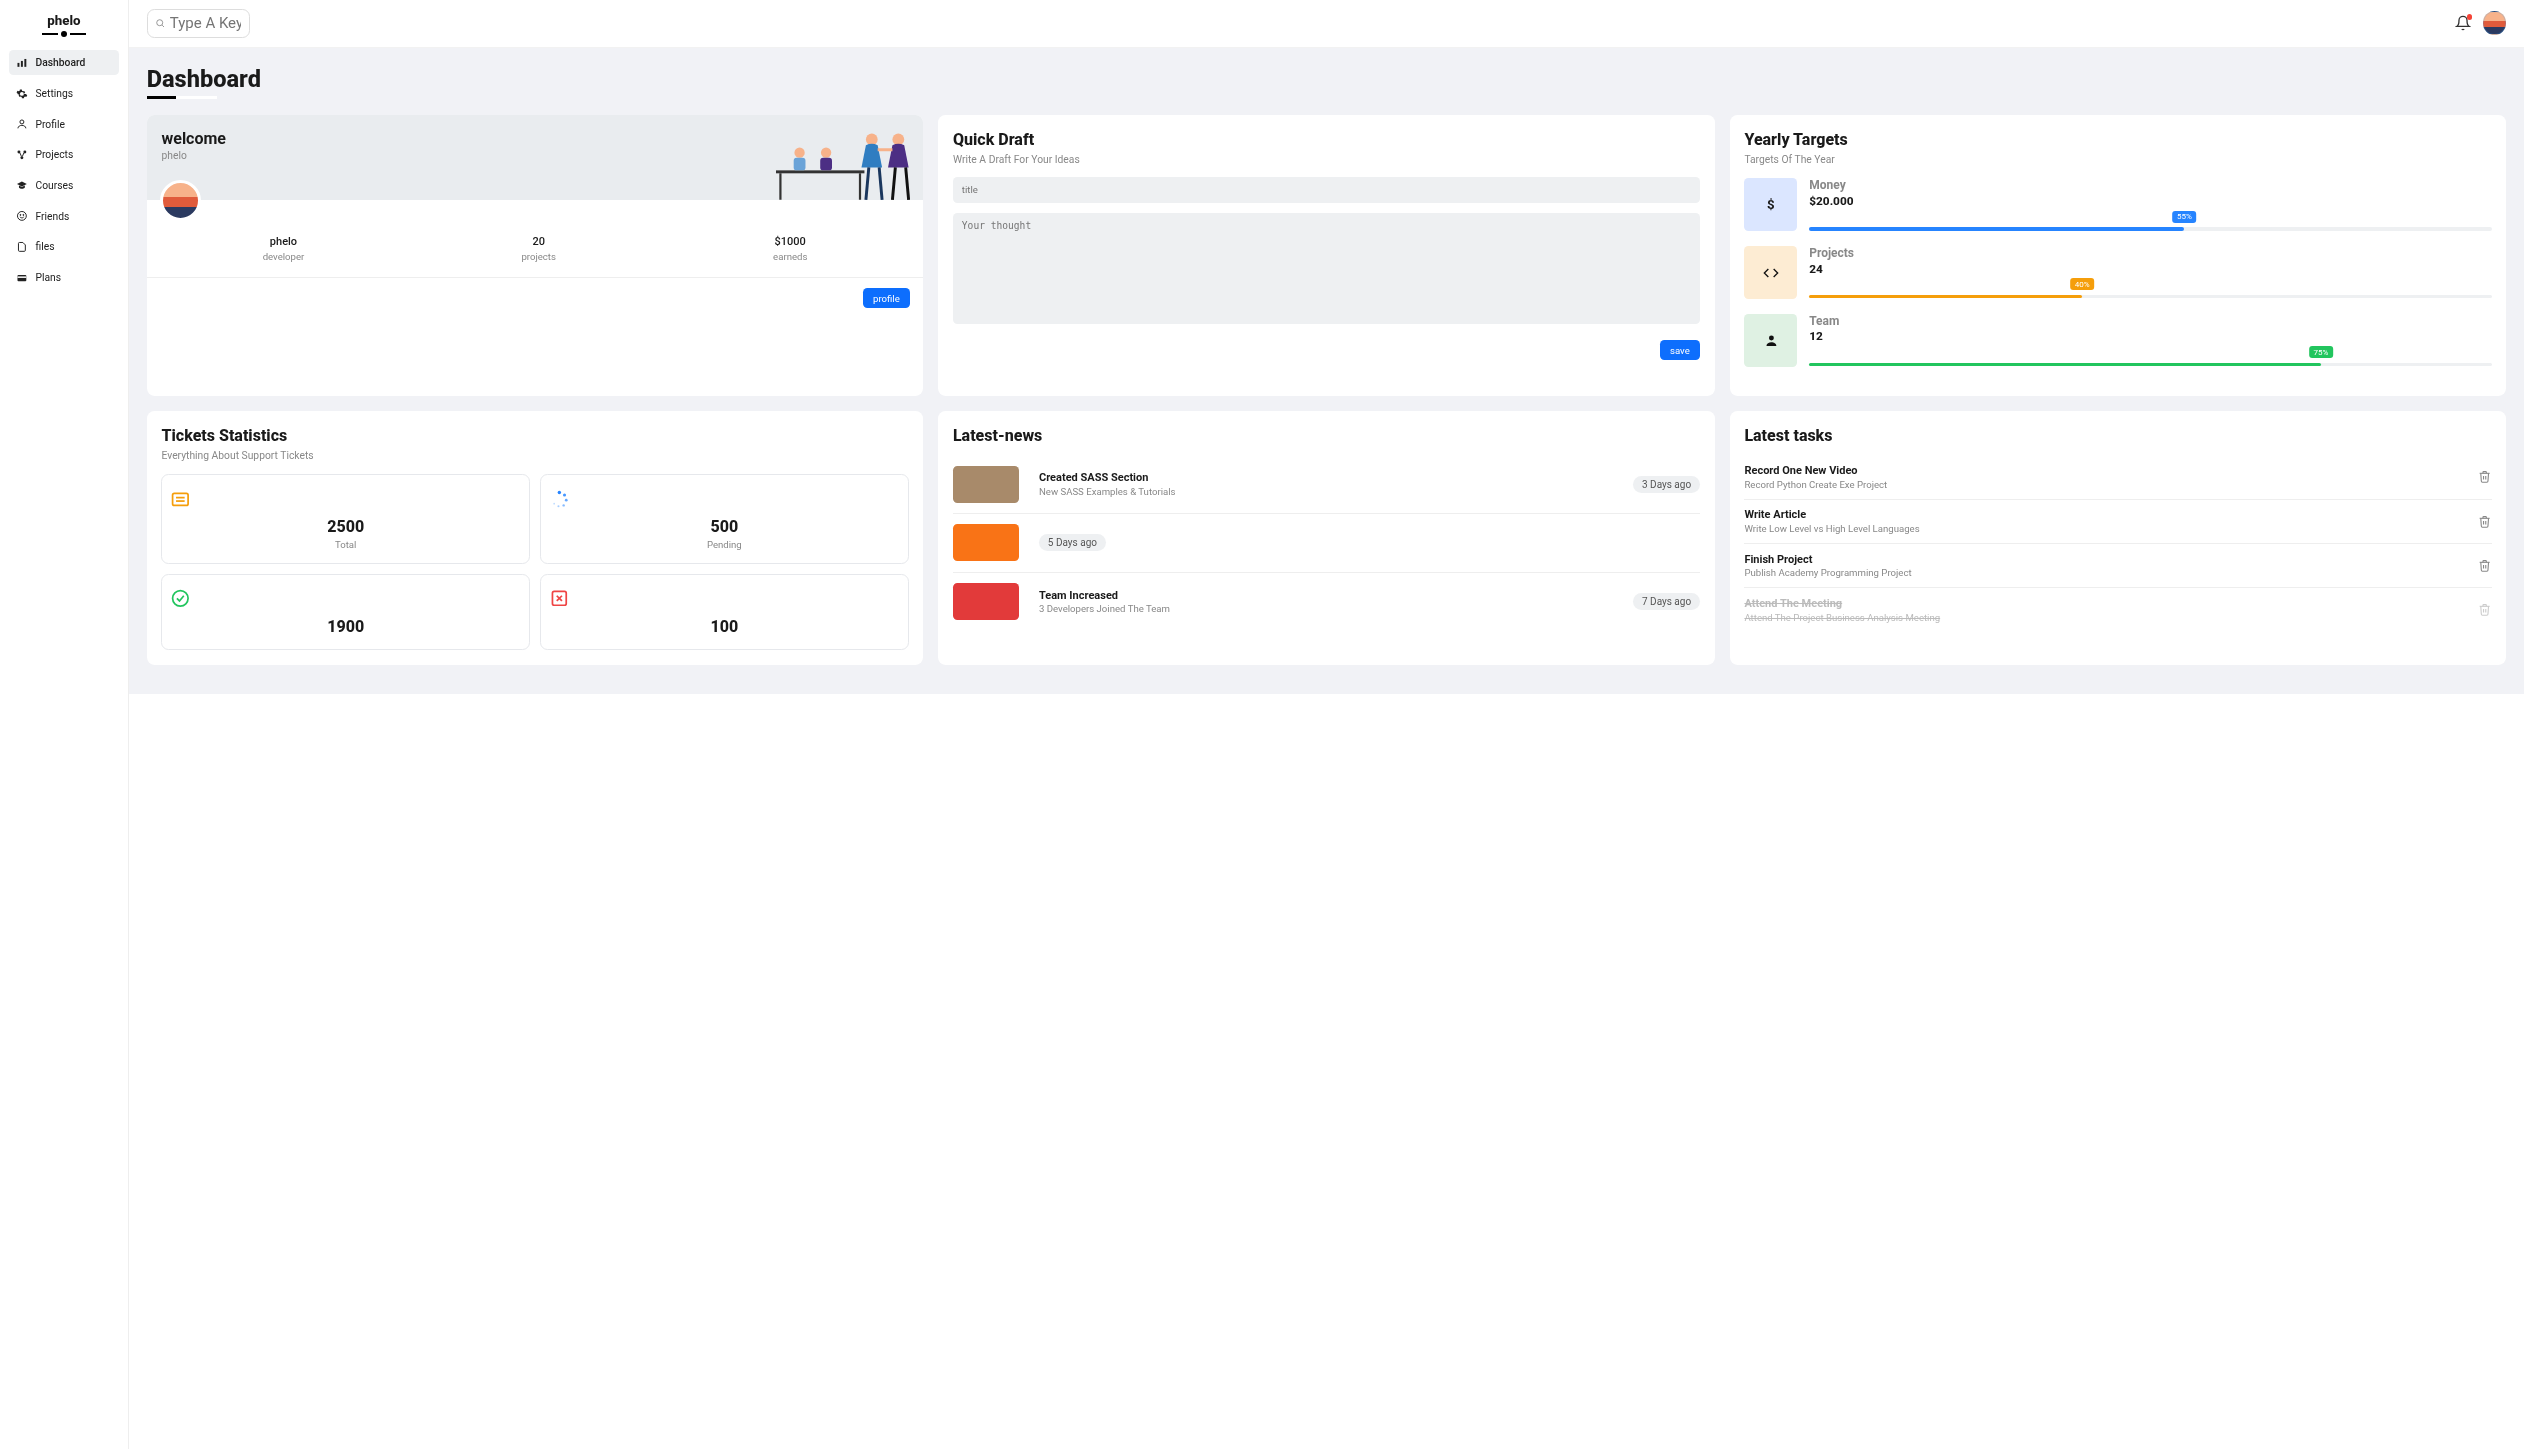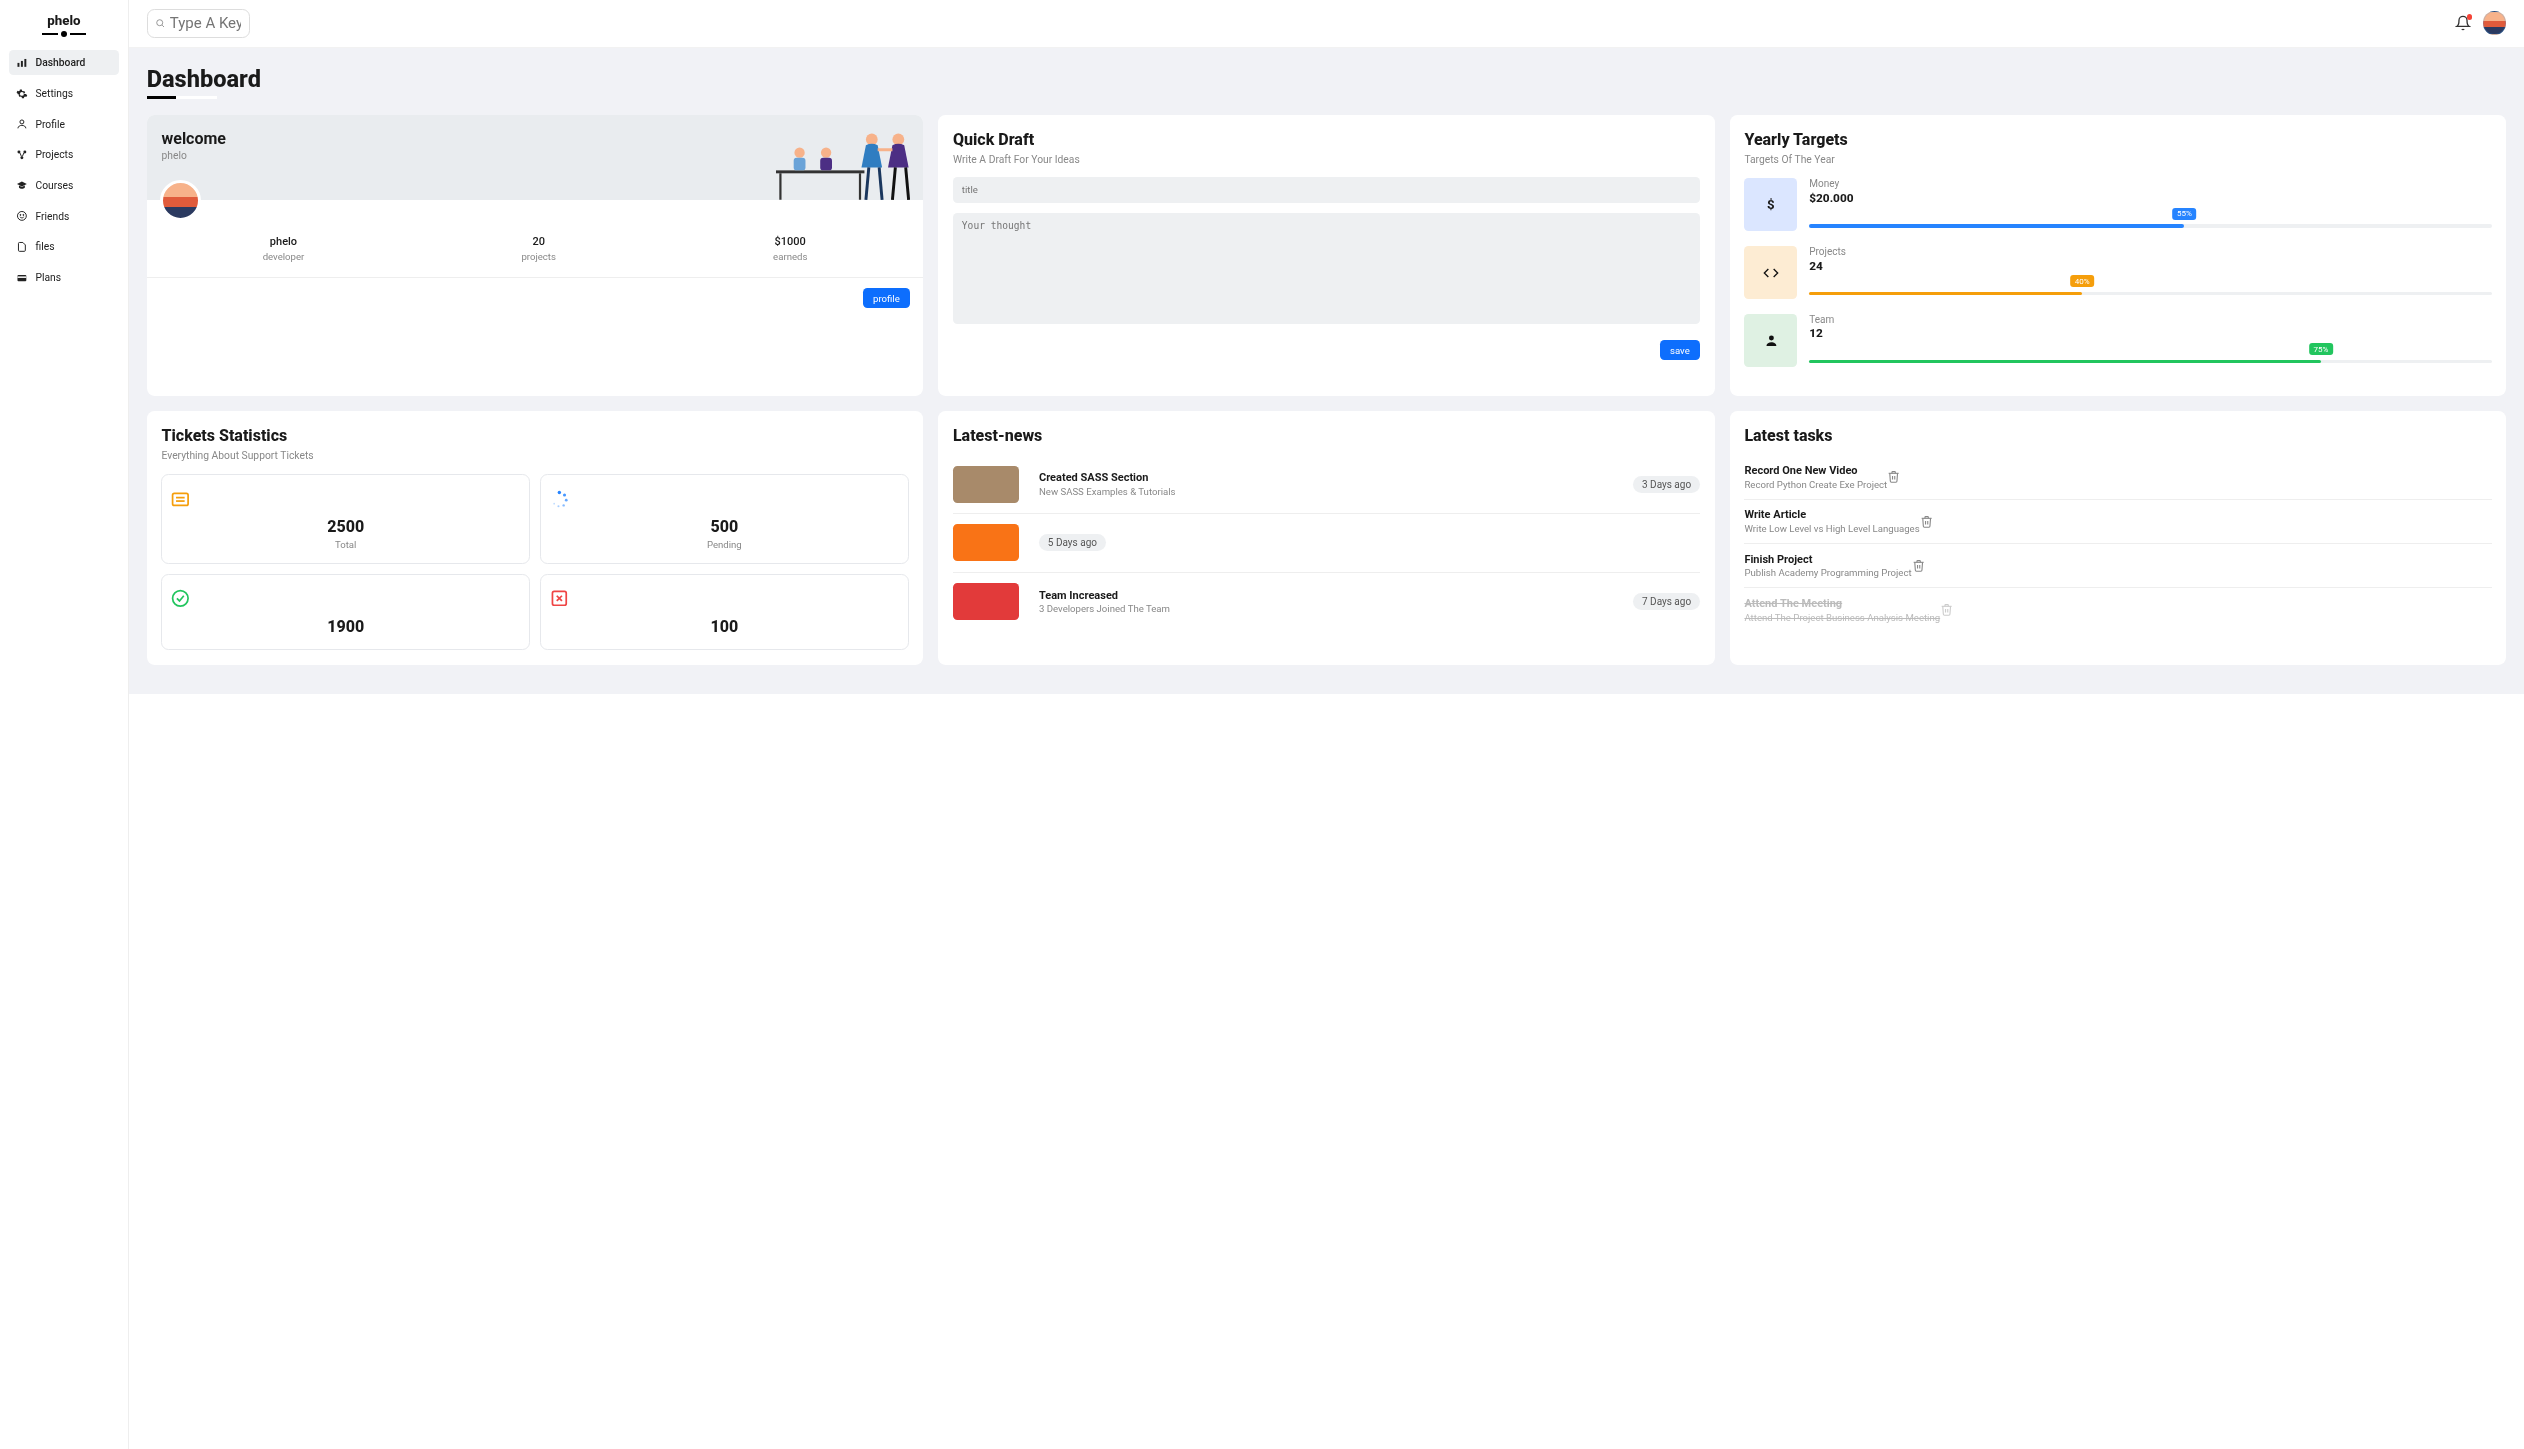--- a/index.html
+++ b/index.html
@@ -49,21 +49,21 @@
 .quick-actions{display:flex;justify-content:flex-end;margin-top:13.3px;}
 
 .yearly h2{font-size:16px;font-weight:800;}
 .yearly .sub{color:#888;font-size:10.3px;margin:4.4px 0 11.8px;}
 .target{display:flex;gap:11.8px;margin-bottom:14.8px;}
 .target-icon{width:53px;height:53px;border-radius:4.4px;display:flex;align-items:center;justify-content:center;font-size:13.3px;font-weight:700;}
 .t-blue{background:#dbe6ff;}
 .t-orange{background:#fdecd3;}
 .t-green{background:#dff1e3;}
 .target-body{flex:1;}
-.target-body .tl{color:#888;font-size:10px;}
+.target-body .tl{color:#888;font-size:12px;font-weight:bold;}
 .target-body .tv{font-weight:800;font-size:11.8px;margin:1.5px 0 5.9px;}
 .bar-wrap{position:relative;padding-top:13.3px;}
 .bar-bg{height:3.7px;background:#eef0f2;border-radius:3px;width:100%;position:relative;}
 .bar-fill{height:3.7px;border-radius:3px;}
 .badge{position:absolute;top:-3px;transform:translateX(-50%);color:#fff;font-size:8px;padding:1.5px 4.4px;border-radius:3px;white-space:nowrap;}
 .badge::after{content:"";position:absolute;bottom:-3px;left:50%;transform:translateX(-50%);border:3px solid transparent;border-top-color:inherit;}
 
 .tickets h2{font-size:16px;font-weight:800;}
 .tickets .sub{color:#888;font-size:10.3px;margin:4.4px 0 11.8px;}
 .ticket-grid{display:grid;grid-template-columns:1fr 1fr;gap:10.3px;}
@@ -75,21 +75,21 @@
 .news h2{font-size:16px;font-weight:800;margin-bottom:10.3px;}
 .news-row{display:flex;align-items:center;gap:20px;padding:10.3px 0;border-bottom:0.7px solid #eee;}
 .news-row:last-child{border-bottom:none;}
 .news-img{width:66px;height:37px;border-radius:4.4px;flex-shrink:0;}
 .news-body{flex:1;}
 .news-body .nt{font-weight:700;font-size:11px;}
 .news-body .nd{color:#888;font-size:9.6px;margin-top:1.5px;}
 .news-time{background:#eef0f2;border-radius:10.3px;padding:3px 8.9px;font-size:10px;color:#555;white-space:nowrap;}
 
 .tasks h2{font-size:16px;font-weight:800;margin-bottom:10.3px;}
-.task-row{display:flex;align-items:center;padding:8.9px 0;border-bottom:0.7px solid #eee;}
+.task-row{display:flex;align-items:center;justify-content:space-between;padding:8.9px 0;border-bottom:0.7px solid #eee;}
 .task-row:last-child{border-bottom:none;}
 .task-body .tt{font-weight:700;font-size:11px;}
 .task-body .td{color:#888;font-size:9.6px;margin-top:1.5px;}
 .task-row.done .tt,.task-row.done .td{text-decoration:line-through;color:#bbb;}
 .trash{color:#888;cursor:pointer;}
 .task-row.done .trash{color:#ccc;}
 svg{display:block;}
 </style>
 </head>
 <body>

